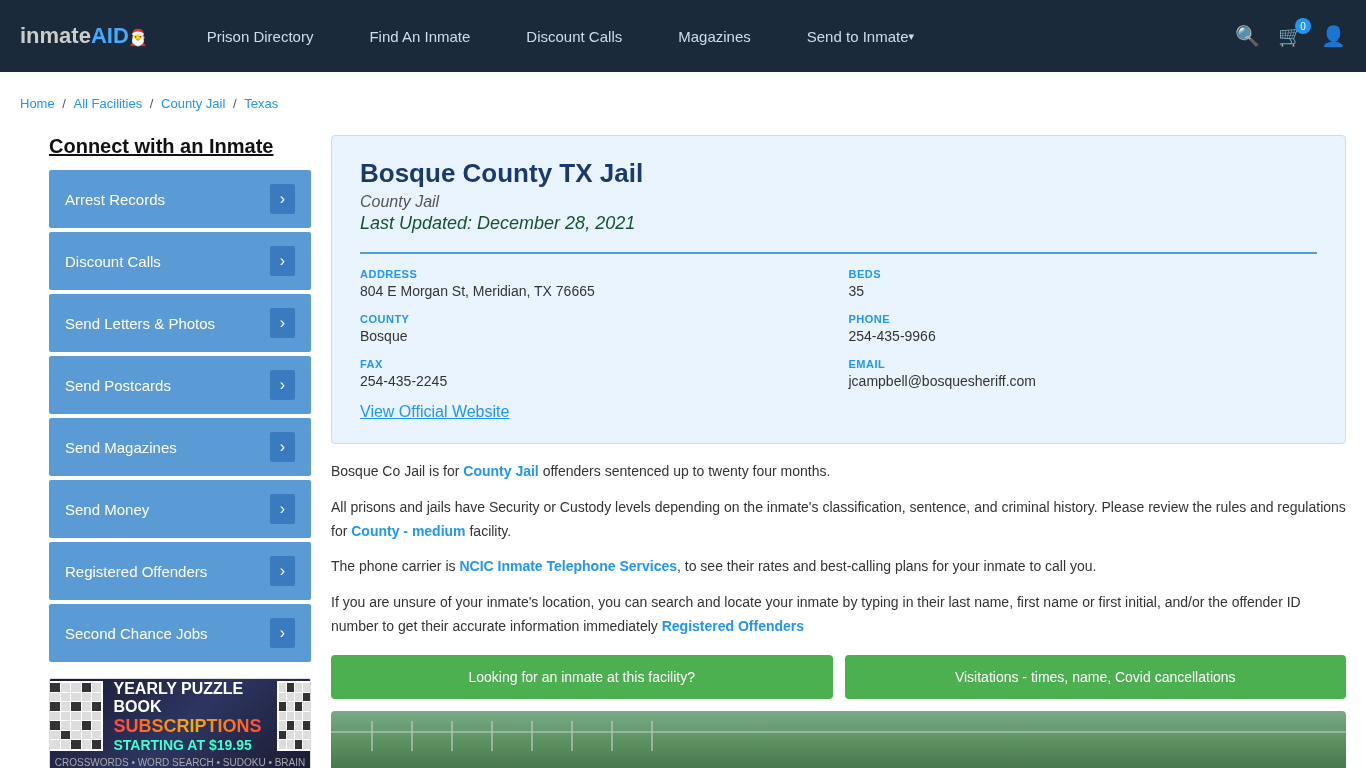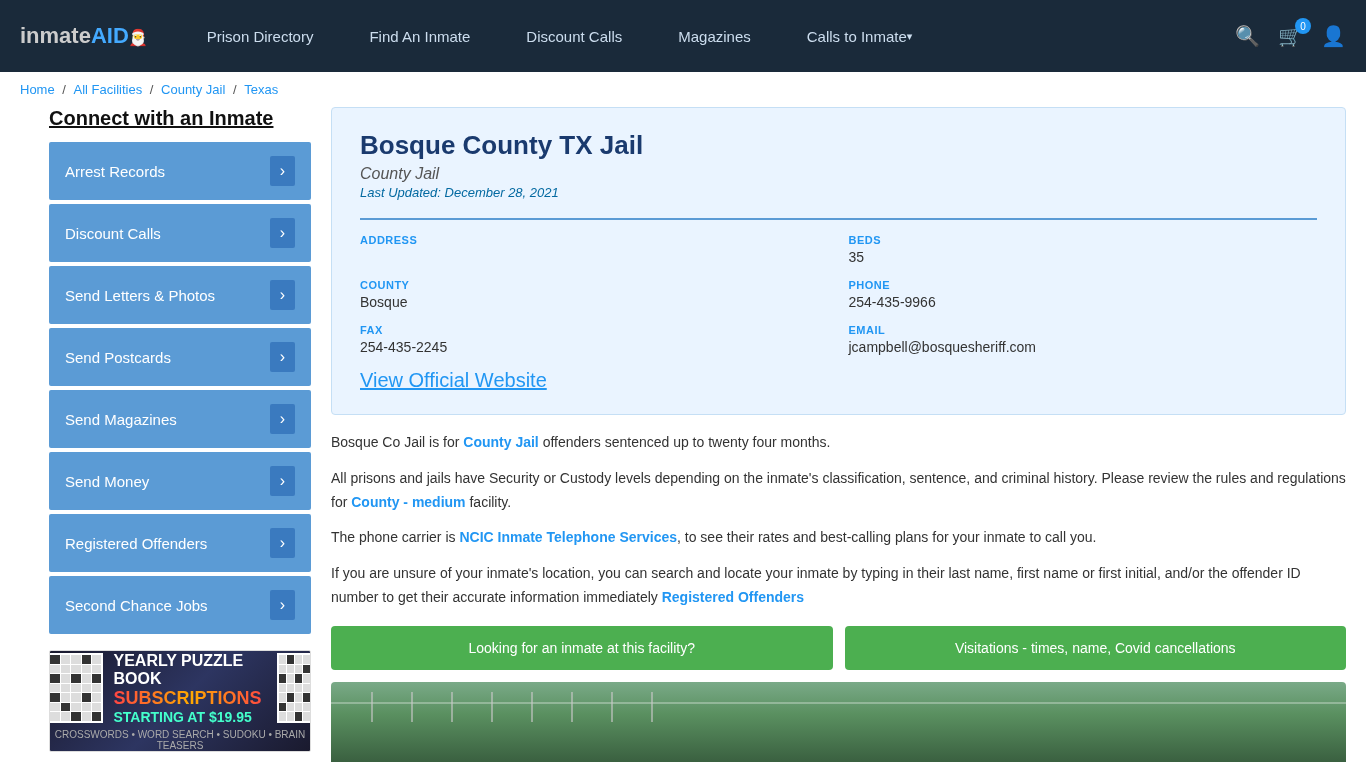--- a/index.html
+++ b/index.html
@@ -59,21 +59,21 @@
       display: flex;
       align-items: center;
       justify-content: center;
       position: absolute;
       top: -6px;
       right: -8px;
     }
 
     
     .breadcrumb {
-      padding: 10px 20px;
+      padding: 24px 20px;
       font-size: 13px;
     }
     .breadcrumb a { color: #2196f3; text-decoration: none; }
     .breadcrumb span { color: #555; margin: 0 4px; }
 
     
     .main-content {
       display: flex;
       padding: 0 20px 20px 20px;
       gap: 20px;
@@ -172,22 +172,22 @@
       color: #1a3a6e;
       margin-bottom: 4px;
     }
     .facility-type {
       font-size: 16px;
       color: #555;
       font-style: italic;
       margin-bottom: 2px;
     }
     .facility-updated {
-      font-size: 13px;
-      color: #0369a1;
+      font-size: 18px;
+      color: #14532d;
       font-style: italic;
       margin-bottom: 18px;
     }
     .info-grid {
       display: grid;
       grid-template-columns: 1fr 1fr;
       gap: 14px 20px;
       border-top: 2px solid #5b9bd5;
       padding-top: 14px;
     }
@@ -201,21 +201,21 @@
       margin-bottom: 3px;
     }
     .info-value {
       font-size: 14px;
       color: #333;
     }
     .facility-link {
       color: #2196f3;
       text-decoration: underline;
       cursor: pointer;
-      font-size: 20px;
+      font-size: 16px;
     }
 
     
     .description {
       margin-top: 14px;
       line-height: 1.7;
       font-size: 14px;
     }
     .description p {
       margin-bottom: 12px;
@@ -269,21 +269,21 @@
   <div class="logo-area">
     <span style="color:#fff; font-size:22px; font-weight:bold;">
       <span style="color:#ccc;">inmate</span><span style="color:#4af; font-weight:900;">AID</span><span style="color:#e44; font-size:16px;">🎅</span>
     </span>
   </div>
   <nav class="nav">
     <a class="nav-item">Prison Directory</a>
     <a class="nav-item">Find An Inmate</a>
     <a class="nav-item">Discount Calls</a>
     <a class="nav-item">Magazines</a>
-    <a class="nav-item has-arrow">Calls to Inmate</a>
+    <a class="nav-item has-arrow">Send to Inmate</a>
   </nav>
   <div class="header-right">
     <span class="header-icon">🔍</span>
     <span class="header-icon" style="position:relative;">
       🛒
       <span class="cart-badge">0</span>
     </span>
     <span class="header-icon">👤</span>
   </div>
 </header>
@@ -421,20 +421,21 @@
 
   <main class="content">
     <div class="facility-card">
       <h1 class="facility-name">Bosque County TX Jail</h1>
       <div class="facility-type">County Jail</div>
       <div class="facility-updated">Last Updated: December 28, 2021</div>
 
       <div class="info-grid">
         <div class="info-item">
           <div class="info-label">ADDRESS</div>
+          <div class="info-value">804 E Morgan St, Meridian, TX 76665</div>
         </div>
         <div class="info-item">
           <div class="info-label">BEDS</div>
           <div class="info-value">35</div>
         </div>
         <div class="info-item">
           <div class="info-label">COUNTY</div>
           <div class="info-value">Bosque</div>
         </div>
         <div class="info-item">

